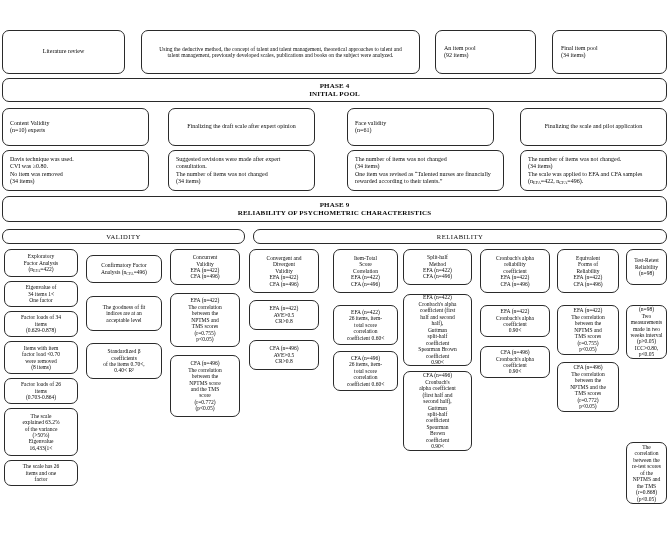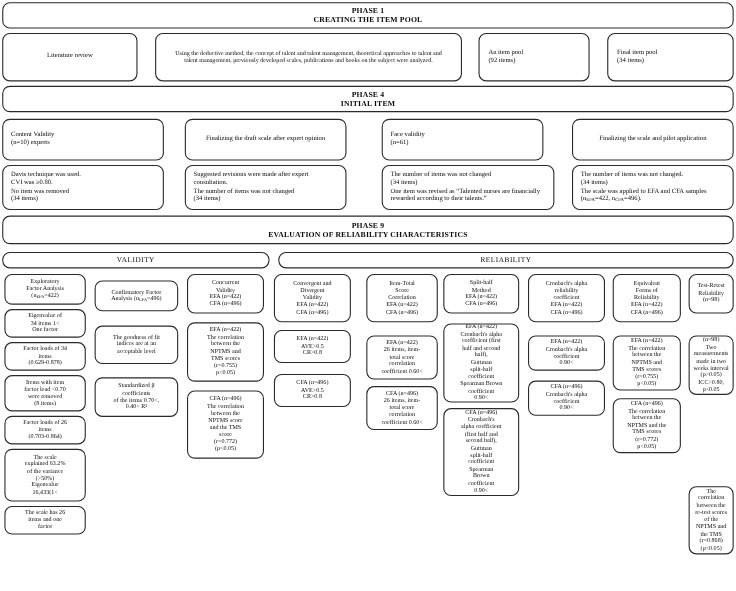--- a/index.html
+++ b/index.html
@@ -61,24 +61,20 @@
     vertical-align: baseline;
     position: relative;
     top: 1.2px;
   }
 </style>
 </head>
 <body>
 
 <div id="page">
 
-  <div class="box phase f7" style="left:2px; top:2px; width:665px; height:24px;">
-    <span class="ln">PHASE 1</span>
-    <span class="ln">CREATING THE ITEM POOL</span>
-  </div>
 
   <div class="box f6" style="left:2px; top:30px; width:123px; height:44px;">
     <span class="txt">Literature review</span>
   </div>
   <div class="box f55" style="left:141px; top:30px; width:279px; height:44px; padding:2px 12px;">
     <span class="txt">Using the deductive method, the concept of talent and talent management, theoretical approaches to talent and talent management, previously developed scales, publications and books on the subject were analyzed.</span>
   </div>
   <div class="box left f6" style="left:435px; top:30px; width:101px; height:44px; padding:2px 8px;">
     <span class="txt">
         <span style="display:block">An item pool</span>
@@ -87,21 +83,21 @@
   </div>
   <div class="box left f6" style="left:552px; top:30px; width:115px; height:44px; padding:2px 8px;">
     <span class="txt">
         <span style="display:block">Final item pool</span>
         <span style="display:block">(34 items)</span>
       </span>
   </div>
 
   <div class="box phase f7" style="left:2px; top:78px; width:665px; height:24px;">
     <span class="ln">PHASE 4</span>
-    <span class="ln">INITIAL ITEM</span>
+    <span class="ln">INITIAL POOL</span>
   </div>
 
   <div class="box left f6" style="left:2px; top:108px; width:147px; height:38px; padding:2px 7px;">
     <span class="txt">
         <span style="display:block">Content Validity</span>
         <span style="display:block">(n=10) experts</span>
       </span>
   </div>
   <div class="box f6" style="left:168px; top:108px; width:147px; height:38px; padding:2px 7px;">
     <span class="txt">Finalizing the draft scale after expert opinion</span>
@@ -141,21 +137,21 @@
   <div class="box left f6" style="left:520px; top:150px; width:147px; height:41px; padding:2px 7px;">
     <span class="txt">
         <span style="display:block">The number of items was not changed.</span>
         <span style="display:block">(34 items)</span>
         <span style="display:block">The scale was applied to EFA and CFA samples (n<sub>EFA</sub>=422, n<sub>CFA</sub>=496).</span>
       </span>
   </div>
 
   <div class="box phase f7" style="left:2px; top:196px; width:665px; height:26px;">
     <span class="ln">PHASE 9</span>
-    <span class="ln">EVALUATION OF RELIABILITY CHARACTERISTICS</span>
+    <span class="ln">RELIABILITY OF PSYCHOMETRIC CHARACTERISTICS</span>
   </div>
 
   <div class="box section-head" style="left:2px; top:229px; width:243px; height:15px;">
     <span class="txt">VALIDITY</span>
   </div>
   <div class="box section-head" style="left:253px; top:229px; width:414px; height:15px;">
     <span class="txt">RELIABILITY</span>
   </div>
 
   <div class="box f55" style="left:4px; top:249px; width:74px; height:28px;">

